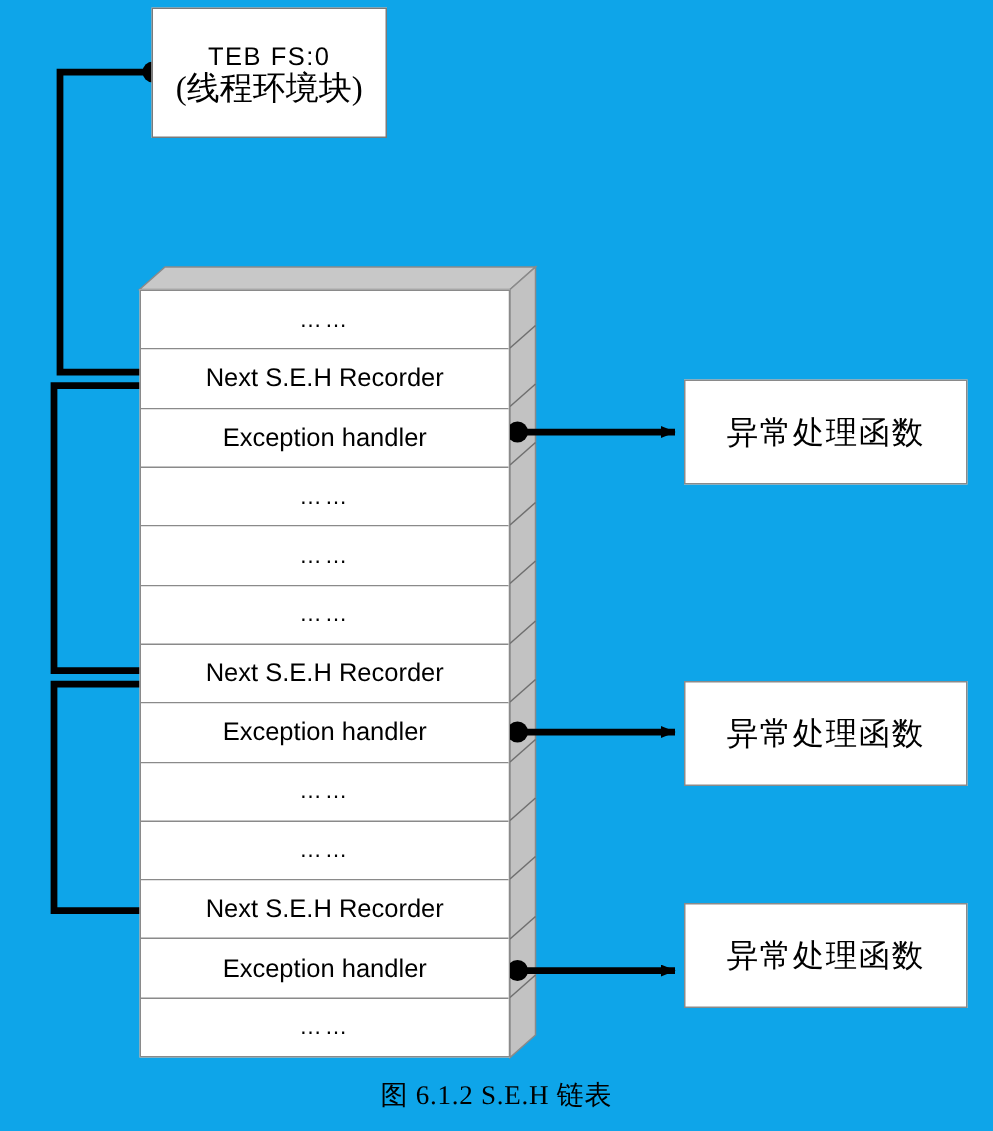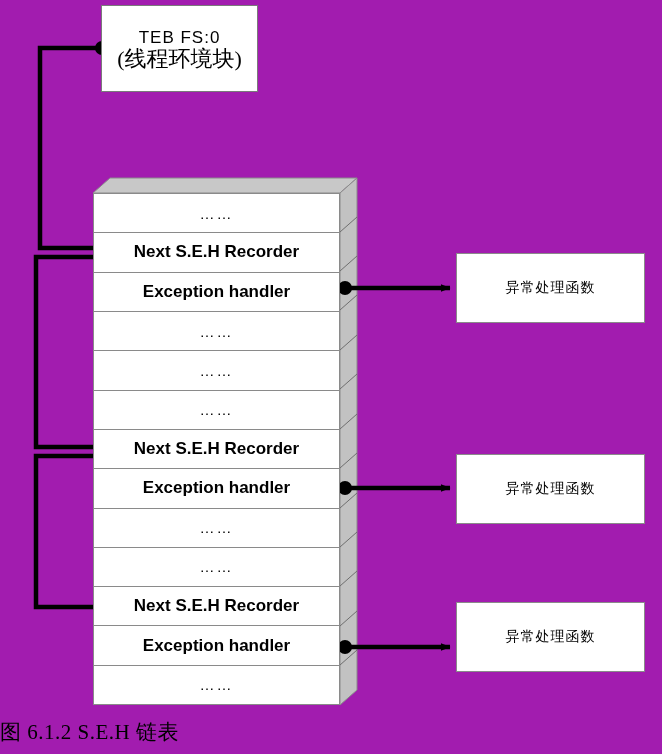--- a/index.html
+++ b/index.html
@@ -7,21 +7,21 @@
     padding: 0;
     background: #ffffff;
   }
   body {
     font-family: "Liberation Sans", sans-serif;
   }
   #figure {
     position: relative;
     width: 662px;
     height: 754px;
-    background: #a21caf;
+    background: #0ea5e9;
     overflow: hidden;
   }
   #svg-layer {
     position: absolute;
     left: 0;
     top: 0;
     width: 662px;
     height: 754px;
   }
 
@@ -86,21 +86,21 @@
     box-sizing: border-box;
     position: relative;
     background: #ffffff;
   }
   .stack-row:last-child {
     border-bottom: none;
   }
   .row-label {
     font-family: "Liberation Sans", sans-serif;
     font-size: 17px;
-    font-weight: bold;
+    font-weight: normal;
     color: #000;
     white-space: nowrap;
   }
   .row-dots {
     font-family: "Liberation Sans", sans-serif;
     font-size: 15px;
     color: #000;
     letter-spacing: 2px;
     white-space: nowrap;
   }
@@ -113,37 +113,38 @@
     border: 1px solid #8a8a8a;
     box-sizing: border-box;
     background: #ffffff;
     display: flex;
     align-items: center;
     justify-content: center;
     z-index: 4;
   }
   .handler-label {
     font-family: "Liberation Serif", serif;
-    font-size: 14px;
+    font-size: 21px;
     color: #000;
     letter-spacing: 1px;
     white-space: nowrap;
   }
   #handler-1 { left: 456px; top: 253px; }
   #handler-2 { left: 456px; top: 454px; }
   #handler-3 { left: 456px; top: 602px; }
 
   
   .caption {
     position: absolute;
     left: 0;
     top: 718px;
     width: 662px;
+    text-align: center;
     font-family: "Liberation Serif", serif;
-    font-size: 21px;
+    font-size: 18px;
     color: #000;
     letter-spacing: 0.5px;
   }
 </style>
 </head>
 <body>
 
 <div id="figure">
 
   <svg id="svg-layer" viewBox="0 0 662 754" xmlns="http://www.w3.org/2000/svg">

